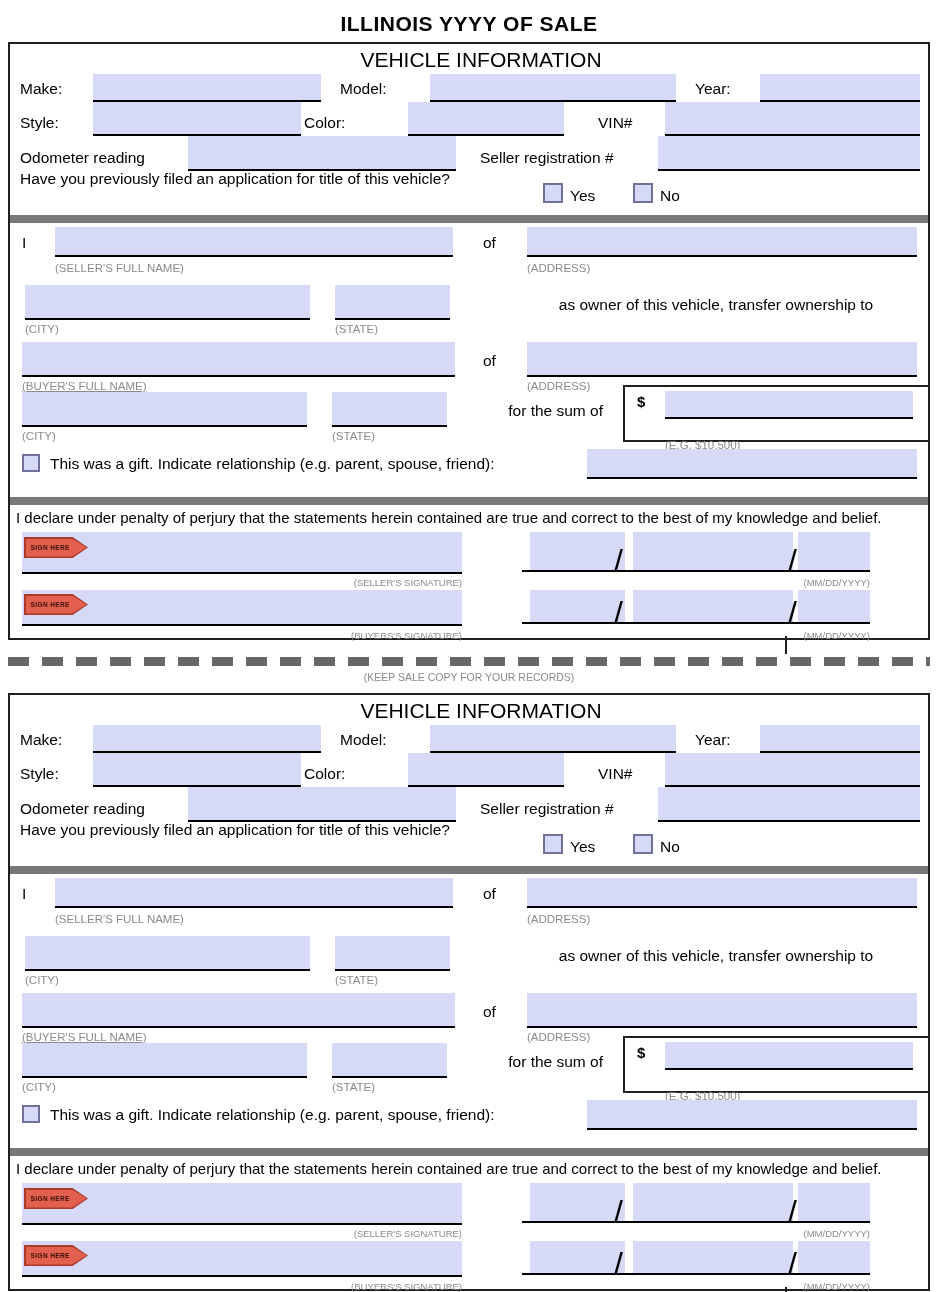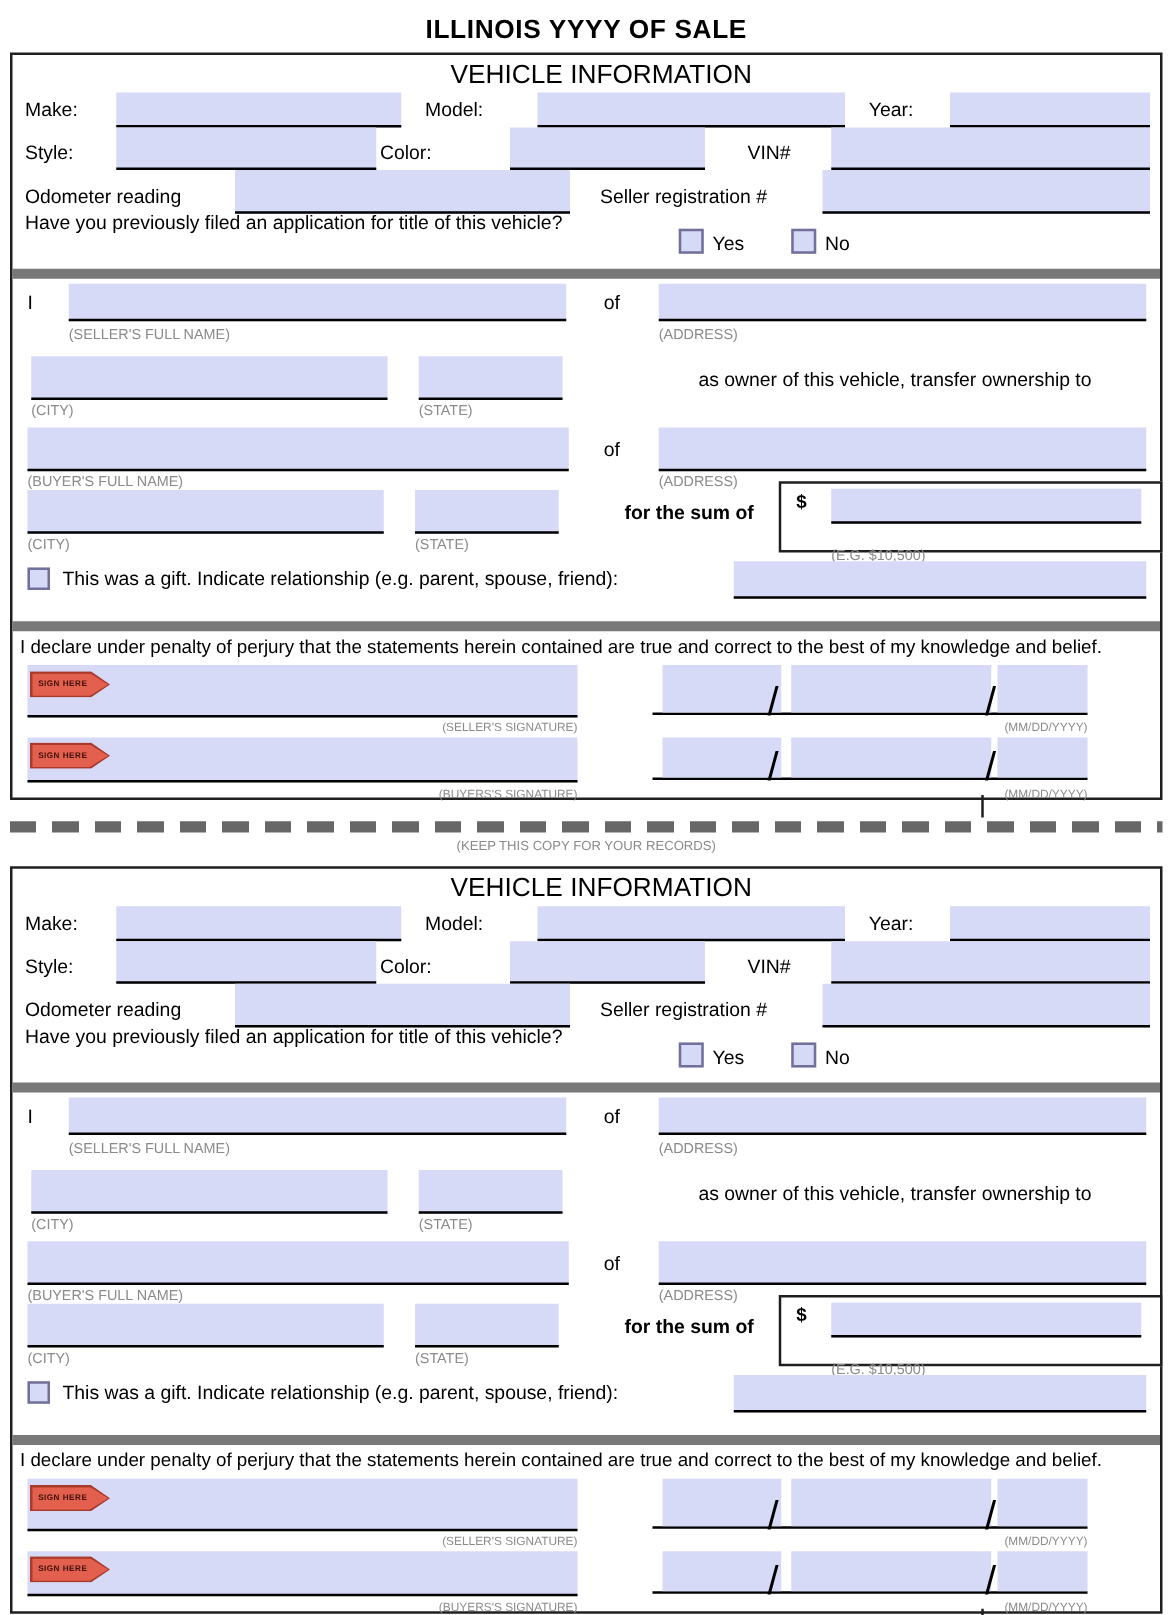--- a/index.html
+++ b/index.html
@@ -49,25 +49,25 @@
   .sname-cap{top:218px;left:45px;width:398px;}
   .saddr-cap{top:218px;left:517px;width:390px;}
   .scity-f{top:241px;left:15px;width:285px;height:33px;}
   .sstate-f{top:241px;left:325px;width:115px;height:33px;}
   .owner-t{top:252px;left:505px;width:402px;text-align:center;}
   .scity-cap{top:279px;left:15px;width:285px;}
   .sstate-cap{top:279px;left:325px;width:115px;}
   .bname-f{top:298px;left:12px;width:433px;height:33px;}
   .of2{top:308px;left:473px;}
   .baddr-f{top:298px;left:517px;width:390px;height:33px;}
-  .bname-cap{top:336px;left:12px;width:433px;}
+  .bname-cap{top:336px;left:12px;width:433px;text-decoration:underline;}
   .baddr-cap{top:336px;left:517px;width:390px;}
   .bcity-f{top:348px;left:12px;width:285px;height:33px;}
   .bstate-f{top:348px;left:322px;width:115px;height:33px;}
-  .sum-l{top:358px;left:463px;width:130px;text-align:right;font-weight:bold;}
+  .sum-l{top:358px;left:463px;width:130px;text-align:right;}
   .sum-box{position:absolute;top:341px;left:613px;width:307px;height:57px;
            border:2px solid var(--border-dark,#1f1f1f);box-sizing:border-box;background:#fff;}
   .dollar{position:absolute;top:6px;left:12px;font-size:15px;font-weight:bold;}
   .price-f{top:4px;left:40px;width:248px;height:26px;}
   .sum-cap{top:36px;left:40px;width:248px;margin-top:16px;}
   .bcity-cap{top:386px;left:12px;width:285px;}
   .bstate-cap{top:386px;left:322px;width:115px;}
   .gift-cb{top:410px;left:12px;width:18px;height:18px;}
   .gift-t{top:411px;left:40px;}
   .gift-f{top:405px;left:577px;width:330px;height:28px;}
@@ -216,21 +216,21 @@
     <span class="slash slash2">/</span>
     <div class="db db3"></div>
   </div>
   <span class="cap cap-sm sig2-cap">(BUYERS'S SIGNATURE)</span>
   <span class="cap cap-sm date2-cap">(MM/DD/YYYY)</span>
 
   <div class="stub"></div>
 </section>
 
 <div class="cut-divider"></div>
-<div class="keep-note">(KEEP THIS COPY FOR YOUR RECORDS)</div>
+<div class="keep-note">(KEEP SALE COPY FOR YOUR RECORDS)</div>
 
 <section class="copy copy-2">
   <div class="v-head">VEHICLE INFORMATION</div>
 
   <span class="lbl make-l">Make:</span>
   <div class="f make-f"></div>
   <span class="lbl model-l">Model:</span>
   <div class="f model-f"></div>
   <span class="lbl year-l">Year:</span>
   <div class="f year-f"></div>

